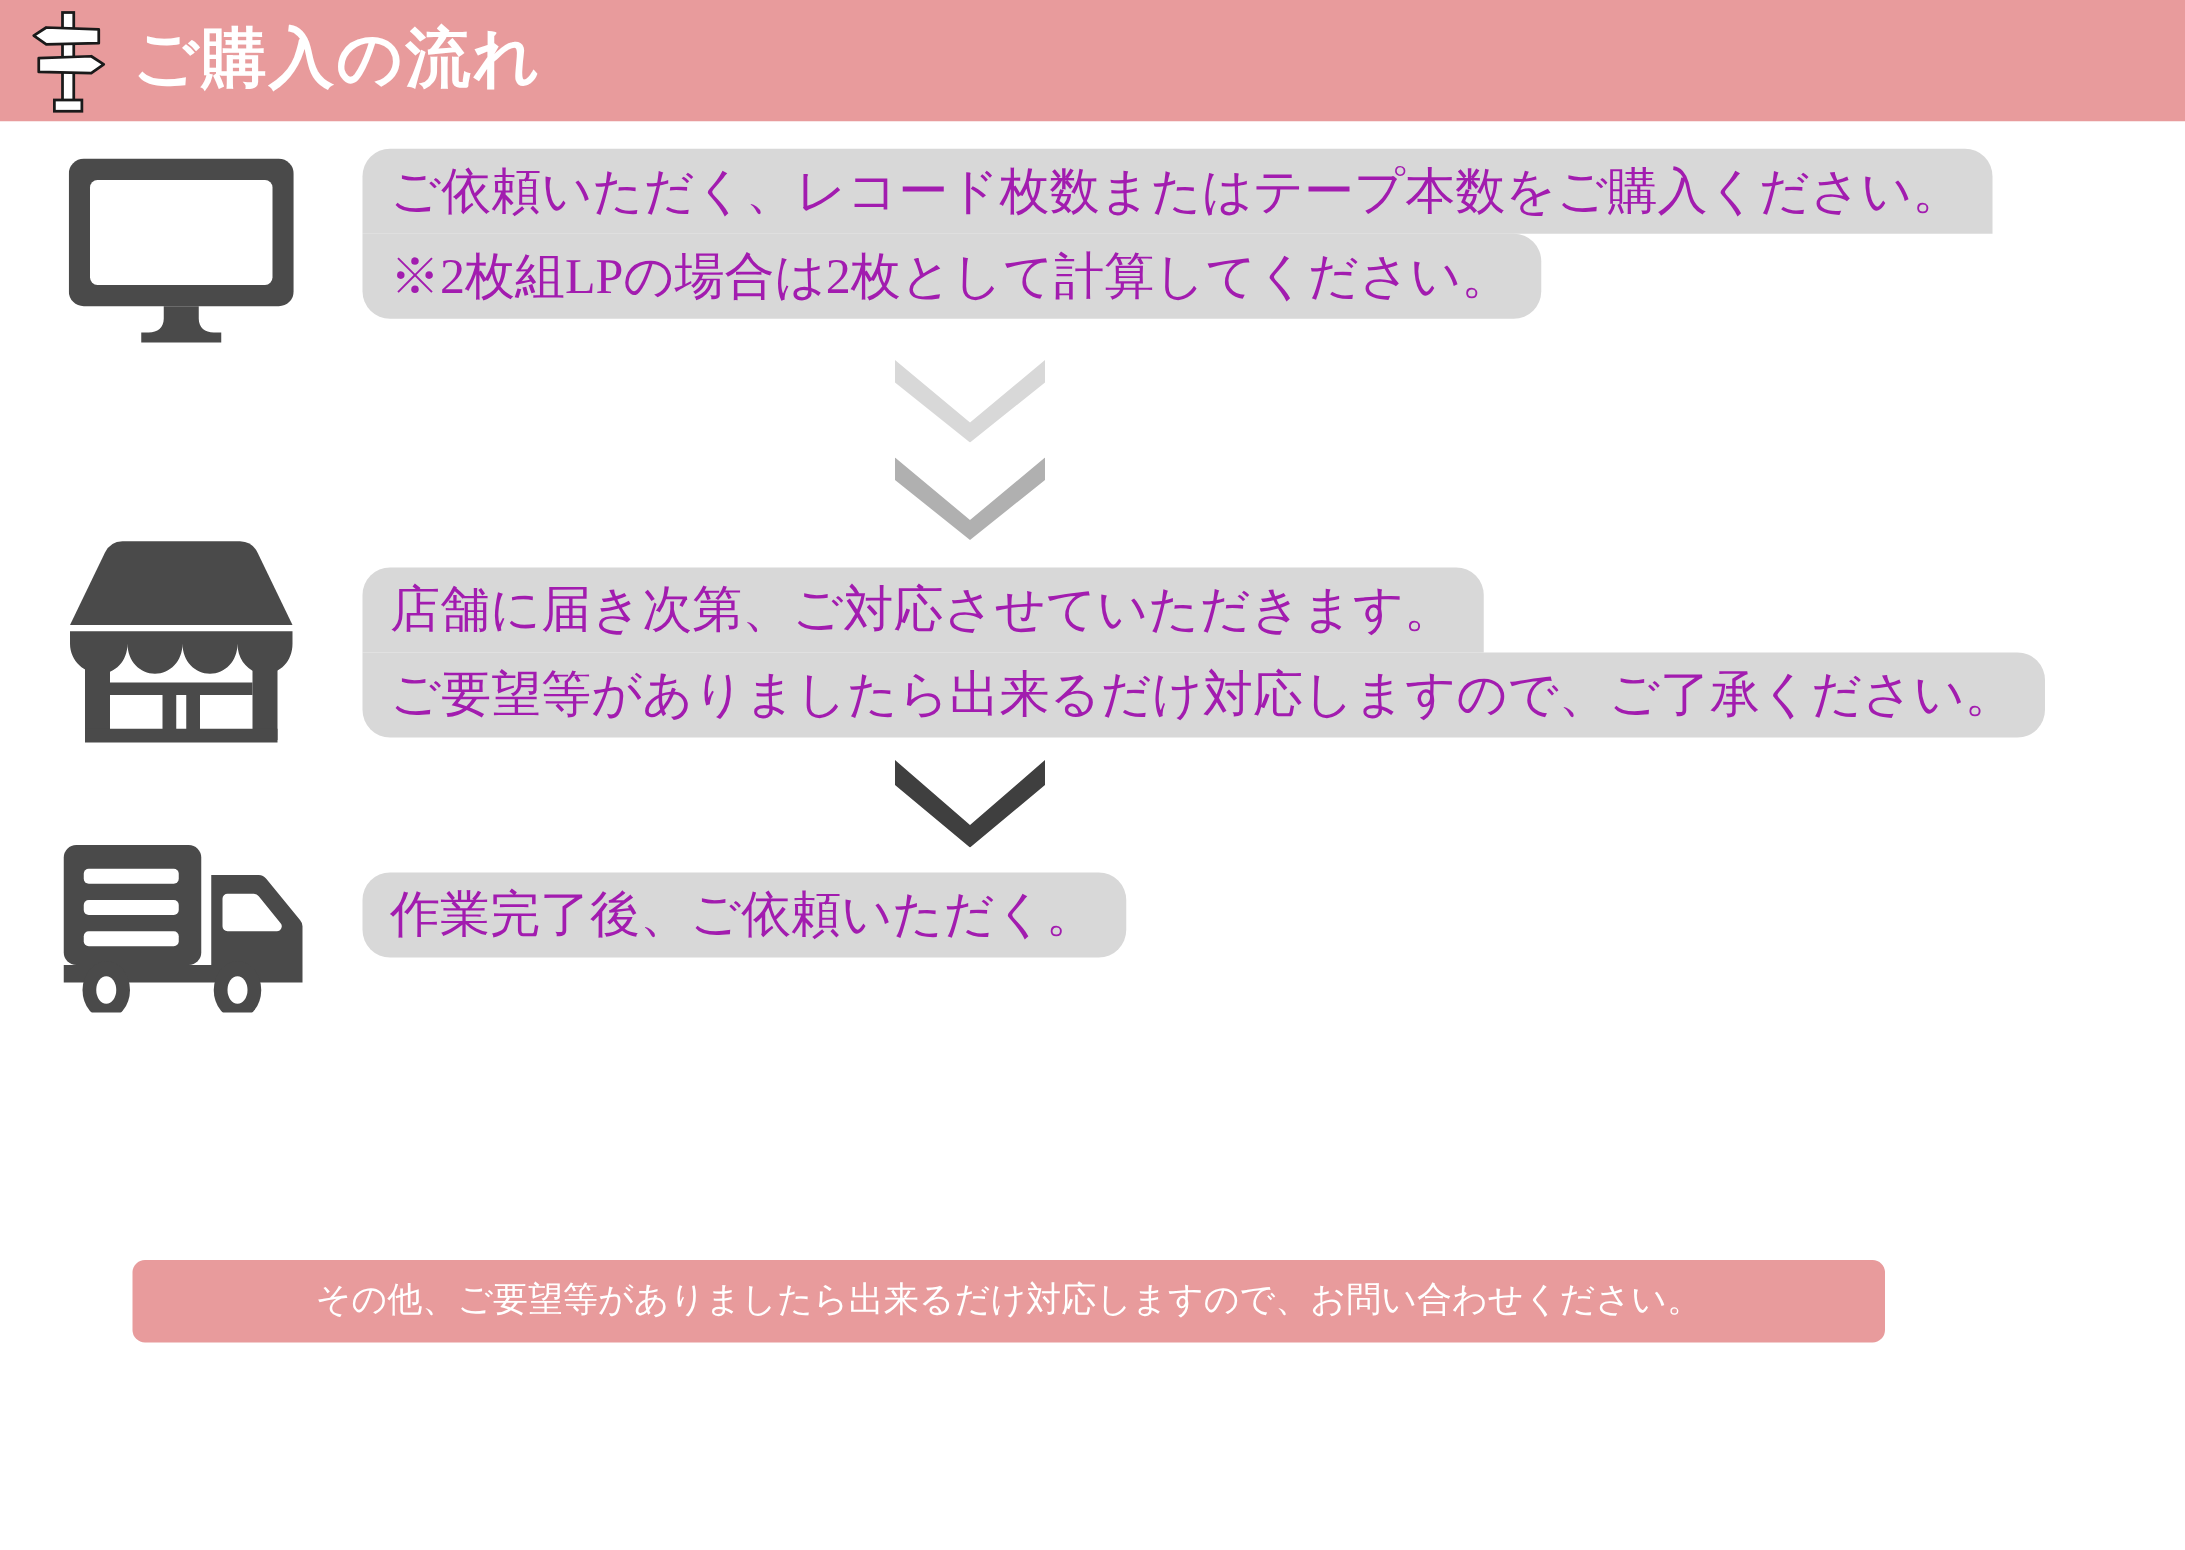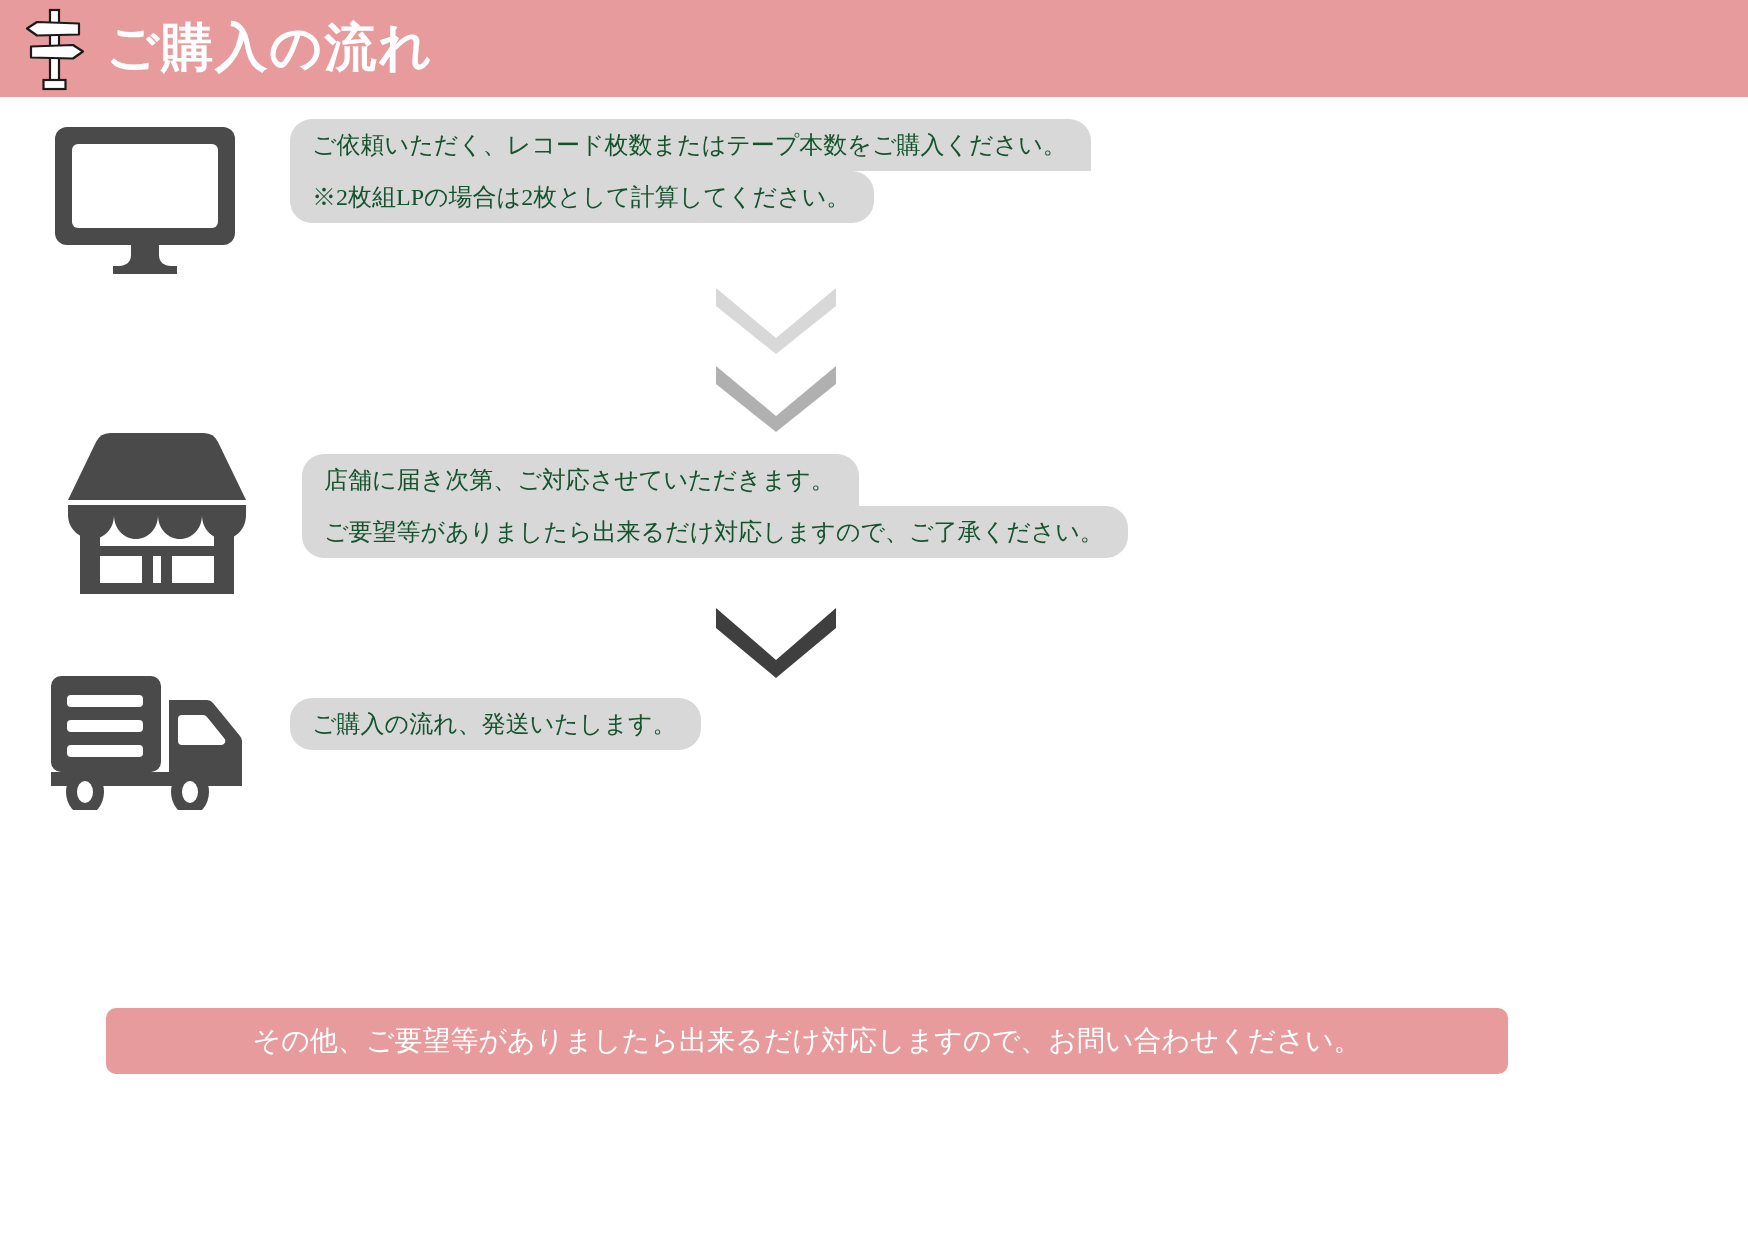--- a/index.html
+++ b/index.html
@@ -69,22 +69,22 @@
 
   .balloon-wrap {
     flex: 1;
     position: relative;
   }
 
   
   .balloon-stack { display: inline-block; }
   .brow {
     background: #d8d8d8;
-    color: #14532d;
-    font-size: 24px;
+    color: #a21caf;
+    font-size: 40px;
     line-height: 1;
     white-space: nowrap;
     display: table;
     padding: 0 24px 0 22px;
     box-sizing: border-box;
   }
   .brow span { display: block; padding: 14px 0; }
   .brow-first { border-radius: 22px 22px 0 0; }
   .brow-last  { border-radius: 0 22px 22px 22px; }
   .brow-only  { border-radius: 22px; }
@@ -161,21 +161,21 @@
     </svg>
   </div>
 
 
   <div class="arrow-row" style="height:80px;">
     <svg class="arrow" width="120" height="66" viewBox="0 0 120 66" style="margin-left:716px;margin-top:8px;">
       <polygon points="0,0 60,50 120,0 120,18 60,66 0,18" fill="#b0b0b0"></polygon>
     </svg>
   </div>
 
-  <div class="step" style="margin-top:-10px;padding-left:12px;">
+  <div class="step" style="margin-top:-10px;">
     <div class="step-icon-wrap">
       <svg width="190" height="170" viewBox="0 0 190 170">
 
         <path fill="#4a4a4a" d="M48 5h94a16 16 0 0 1 14 9l28 58H6L34 14A16 16 0 0 1 48 5z"></path>
 
         <path fill="#4a4a4a" d="M6 77h178v10c0 14-10 24-22 24s-22-10-22-24c0 14-10 24-22 24s-22-10-22-24c0 14-10 24-22 24s-22-10-22-24c0 14-10 24-22 24S6 101 6 87z"></path>
 
         <path fill="#4a4a4a" d="M18 106h20v58H18z"></path>
 
         <path fill="#4a4a4a" d="M152 106h20v58h-20z"></path>
@@ -222,21 +222,21 @@
 
         <ellipse cx="40" cy="122" rx="19" ry="23" fill="#4a4a4a"></ellipse>
         <ellipse cx="40" cy="122" rx="8" ry="11" fill="#ffffff"></ellipse>
         <ellipse cx="145" cy="122" rx="19" ry="23" fill="#4a4a4a"></ellipse>
         <ellipse cx="145" cy="122" rx="8" ry="11" fill="#ffffff"></ellipse>
       </svg>
     </div>
     <div class="balloon-wrap">
       <div class="balloon-stack" style="margin-top:28px;">
         <div class="brow brow-only">
-          <span>ご購入の流れ、発送いたします。</span>
+          <span>作業完了後、ご依頼いただく。</span>
         </div>
       </div>
     </div>
   </div>
 
 </div>
 
 <div class="footer-banner">その他、ご要望等がありましたら出来るだけ対応しますので、お問い合わせください。</div>
 
 </body></html>

